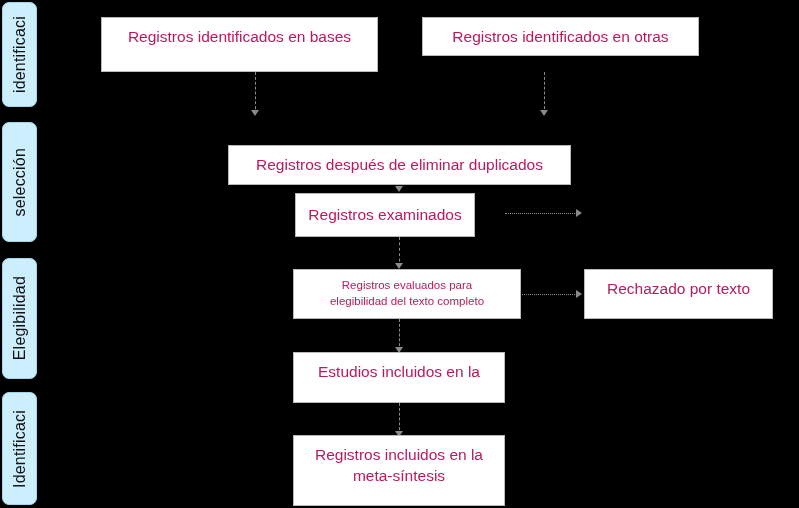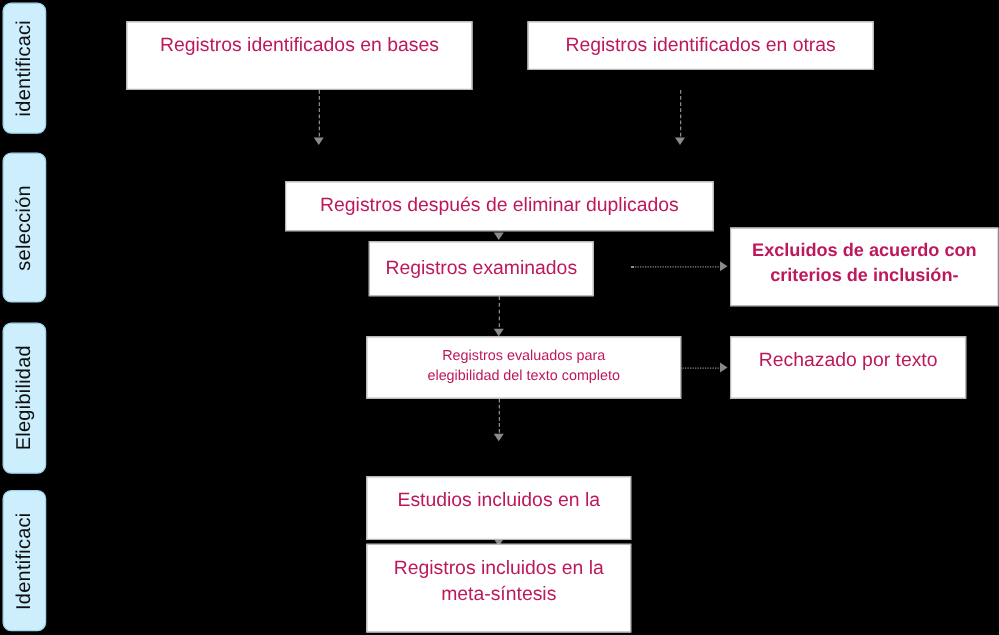--- a/index.html
+++ b/index.html
@@ -141,35 +141,31 @@
   </div>
 
   <div class="flow-box size-lg center-v" style="left:228px; top:113px; width:343px; height:40px;margin-top:32px;">
     <span class="box-text">Registros después de eliminar duplicados</span>
   </div>
 
   <div class="flow-box size-lg center-v" style="left:295px; top:193px; width:180px; height:44px;">
     <span class="box-text">Registros examinados</span>
   </div>
 
-  <div class="flow-box size-bold" style="left:584px; top:182px; width:215px; height:63px;">
-    <span class="box-text">Excluidos de acuerdo con
-criterios de inclusión-</span>
-  </div>
 
-  <div class="flow-box size-sm center-v" style="left:293px; top:269px; width:252px; height:50px;">
+  <div class="flow-box size-sm center-v" style="left:293px; top:269px; width:228px; height:50px;">
     <span class="box-text">Registros evaluados para
 elegibilidad del texto completo</span>
   </div>
 
   <div class="flow-box size-lg" style="left:584px; top:269px; width:189px; height:50px;">
     <span class="box-text">Rechazado por texto</span>
   </div>
 
-  <div class="flow-box size-lg" style="left:293px; top:352px; width:212px; height:51px;margin-top:29px;">
+  <div class="flow-box size-lg" style="left:293px; top:352px; width:212px; height:51px;">
     <span class="box-text">Estudios incluidos en la</span>
   </div>
 
   <div class="flow-box size-lg" style="left:293px; top:435px; width:212px; height:71px;">
     <span class="box-text">Registros incluidos en la
 meta-síntesis</span>
   </div>
 
 </div>
 

